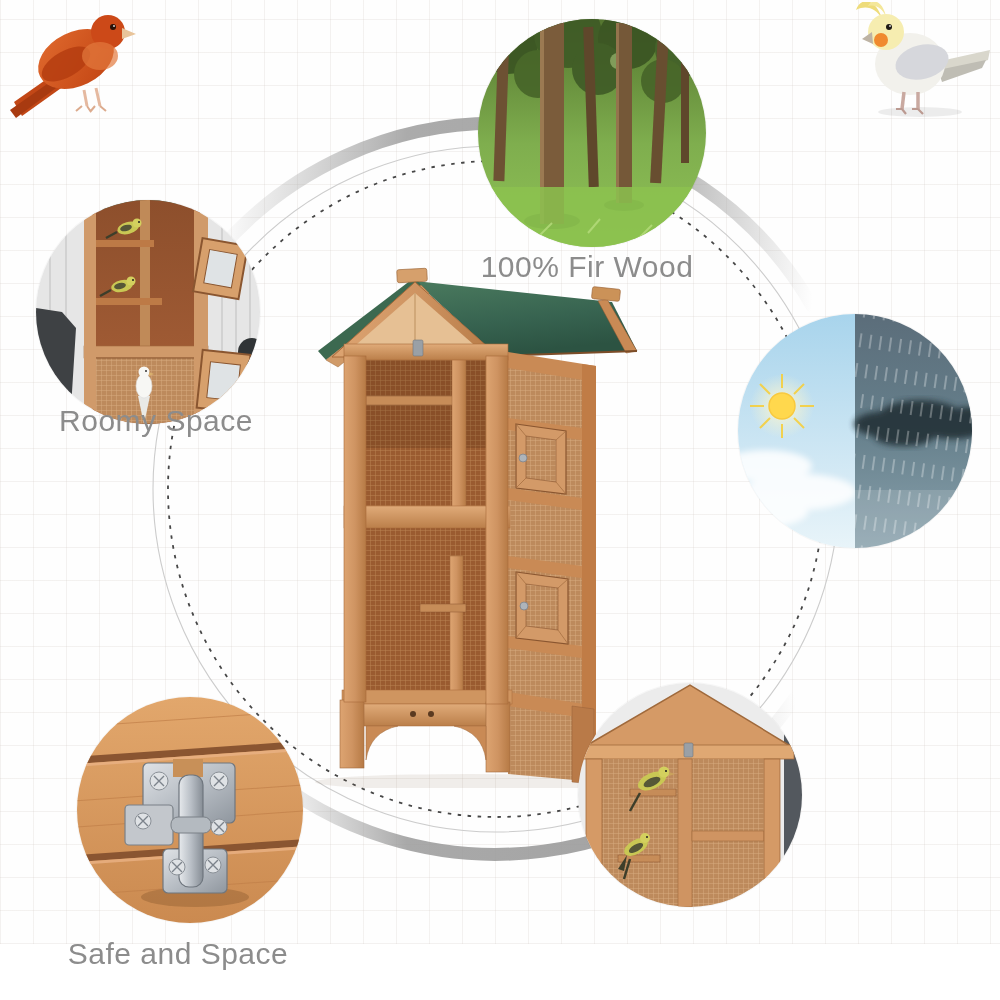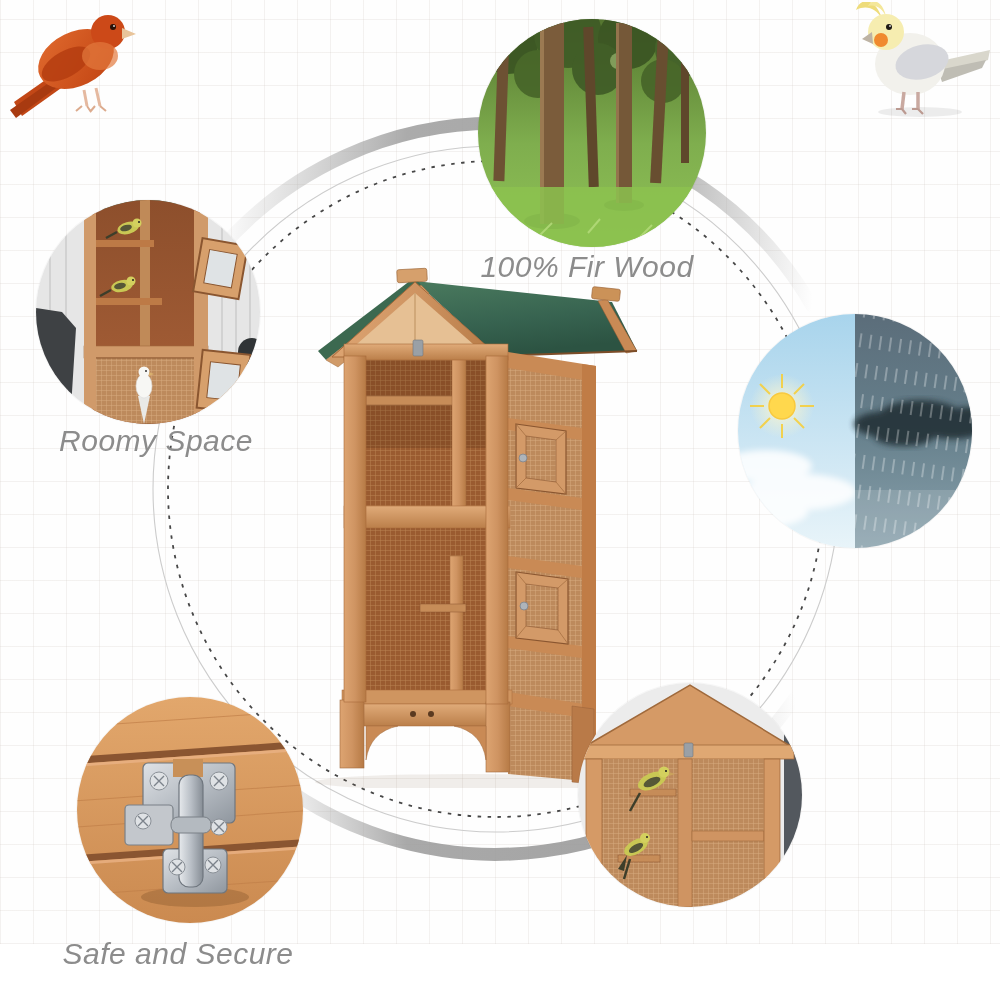--- a/index.html
+++ b/index.html
@@ -2,35 +2,35 @@
 <html><head>
 <meta charset="utf-8">
 <style>
   html,body{margin:0;padding:0;}
   body{width:1000px;height:1000px;overflow:hidden;background:#fff;
        font-family:"Liberation Sans","DejaVu Sans",sans-serif;}
   .stage{position:relative;width:1000px;height:944px;
     background:
       repeating-linear-gradient(0deg, rgba(205,196,190,.22) 0 1px, transparent 1px 33px),
       repeating-linear-gradient(90deg, rgba(205,196,190,.22) 0 1px, transparent 1px 33px),
-      #fefefe; font-style: italic;}
+      #fefefe;}
   .arcs{position:absolute;left:0;top:0;z-index:1;}
   .cage{position:absolute;left:300px;top:258px;width:340px;height:530px;z-index:2;}
   .callout{position:absolute;border-radius:50%;overflow:hidden;z-index:3;
            box-shadow:0 0 0 1px rgba(0,0,0,0.03);}
   .callout svg{display:block;}
   .c-forest  {left:478px;top:19px; width:228px;height:228px;}
   .c-roomy   {left:36px; top:200px;width:224px;height:224px;}
   .c-weather {left:738px;top:314px;width:234px;height:234px;}
   .c-latch   {left:77px; top:697px;width:226px;height:226px;}
   .c-maintain{left:578px;top:683px;width:224px;height:224px;}
   .label{position:absolute;z-index:4;color:#8c8c8c;font-size:30px;line-height:1.1;
          white-space:nowrap;transform:translateX(-50%);letter-spacing:.5px;}
   .l-fir     {left:587px;top:250px;}
-  .l-roomy   {left:156px;top:424px;}
+  .l-roomy   {left:156px;top:404px;}
   .l-weather {left:860px;top:547px;}
   .l-safe    {left:178px;top:937px;}
   .l-maintain{left:723px;top:937px;}
   .bird{position:absolute;z-index:4;}
   .b-canary{left:6px;top:4px;}
   .b-cockatiel{left:848px;top:2px;}
 </style>
 </head>
 <body>
 
@@ -442,15 +442,15 @@
     <circle cx="41" cy="25" r="3" fill="#1e1a14"></circle>
       <circle cx="42" cy="24" r="1" fill="#fff" opacity=".8"></circle>
     <polygon points="24,30 14,37 25,42" fill="#bdb3a4"></polygon>
     <line x1="56" y1="90" x2="54" y2="107" stroke="#c9a9a0" stroke-width="3.5"></line>
     <line x1="70" y1="90" x2="70" y2="107" stroke="#c9a9a0" stroke-width="3.5"></line>
     <path d="M48 107 l6 0 M54 107 l4 5 M64 107 l6 0 M70 107 l5 5" stroke="#bb9a91" stroke-width="2.2" fill="none"></path>
   </svg>
 
   <div class="label l-fir">100% Fir Wood</div>
   <div class="label l-roomy">Roomy Space</div>
-  <div class="label l-safe">Safe and Secure</div>
+  <div class="label l-safe">Safe and Space</div>
 
 </div>
 
 </body></html>

